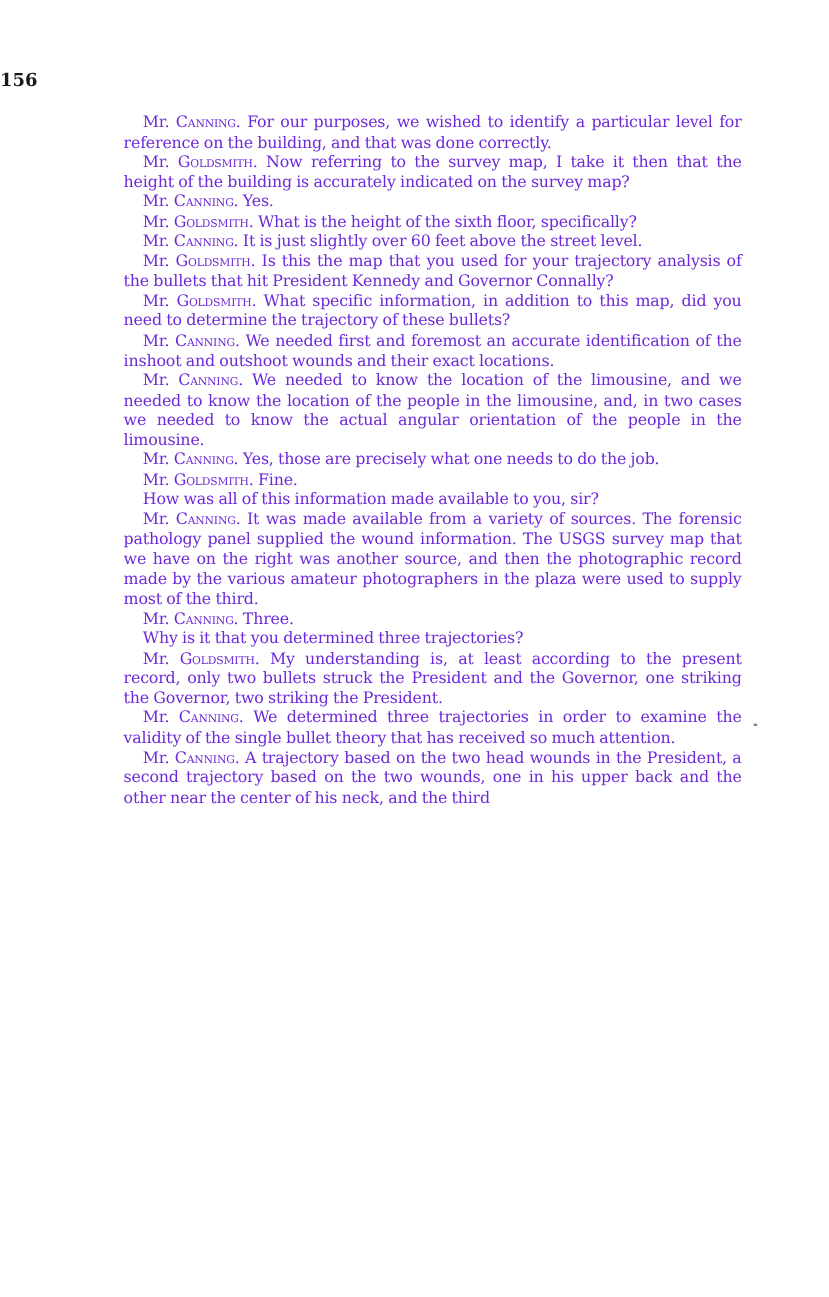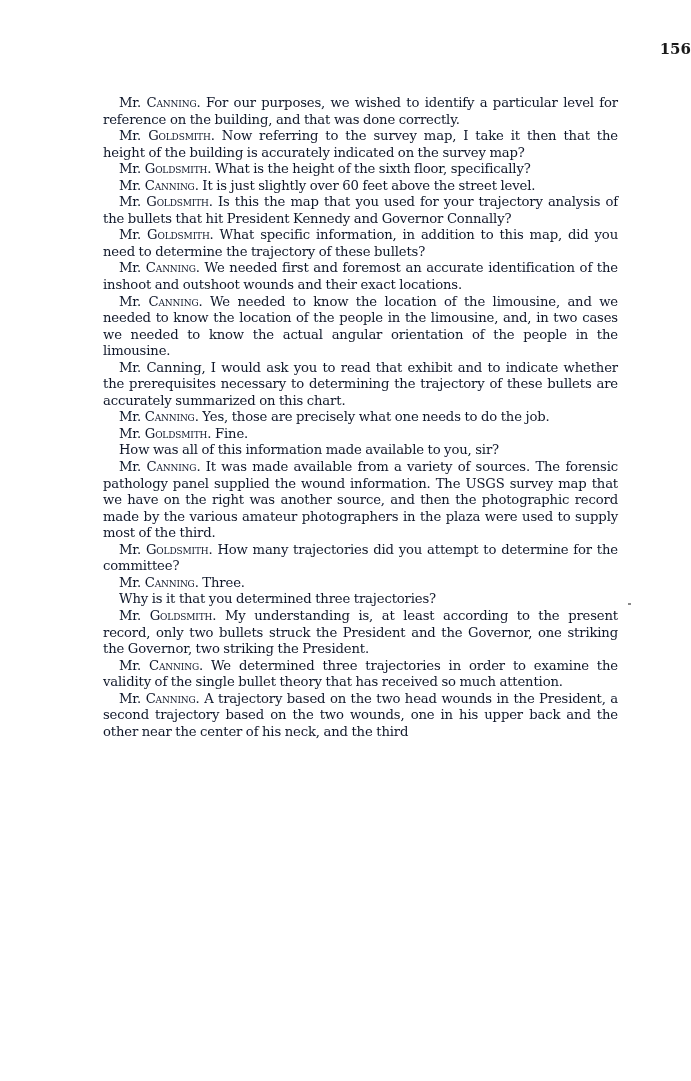--- a/index.html
+++ b/index.html
@@ -1,55 +1,54 @@
 <!DOCTYPE html>
 <html><head>
 <meta charset="utf-8">
 <style>
   html, body { margin: 0; padding: 0; background: #ffffff; }
   body { width: 691px; height: 1081px; position: relative; overflow: hidden; }
   .page-number {
-    position: absolute; top: 40px; left: 0; width: 691px;
-    text-align: right;
+    position: absolute; top: 58px; left: 0; width: 691px;
+    text-align: left;
     font-family: "DejaVu Serif", serif; font-weight: bold;
     font-size: 15px; color: #1a1a1a;
   }
   .body-text {
     position: absolute; top: 95px; left: 103px; width: 515px;
     font-family: "DejaVu Serif", serif;
-    font-size: 13.2px; line-height: 16.55px; color: #0f172a;
+    font-size: 13.2px; line-height: 16.55px; color: #6d28d9;
     text-align: justify; letter-spacing: -0.15px; word-spacing: -0.4px;
   }
   .para { margin: 0; text-indent: 16px; }
   .speaker { font-variant: small-caps; }
   .stray-mark {
     position: absolute; left: 628px; top: 603px; width: 3px; height: 2px;
     background: #888;
   }
 </style>
 </head>
 <body>
 
 <div>
   <div class="page-number">156</div>
   <div class="body-text" id="body-text">
       <p class="para"><span>Mr. </span><span class="speaker">Canning</span>. <span>For our purposes, we wished to identify a particular level for reference on the building, and that was done correctly.</span></p>
       <p class="para"><span>Mr. </span><span class="speaker">Goldsmith</span>. <span>Now referring to the survey map, I take it then that the height of the building is accurately indicated on the survey map?</span></p>
+      <p class="para"><span>Mr. </span><span class="speaker">Canning</span>. <span>Yes.</span></p>
       <p class="para"><span>Mr. </span><span class="speaker">Goldsmith</span>. <span>What is the height of the sixth floor, specifically?</span></p>
       <p class="para"><span>Mr. </span><span class="speaker">Canning</span>. <span>It is just slightly over 60 feet above the street level.</span></p>
       <p class="para"><span>Mr. </span><span class="speaker">Goldsmith</span>. <span>Is this the map that you used for your trajectory analysis of the bullets that hit President Kennedy and Governor Connally?</span></p>
       <p class="para"><span>Mr. </span><span class="speaker">Goldsmith</span>. <span>What specific information, in addition to this map, did you need to determine the trajectory of these bullets?</span></p>
       <p class="para"><span>Mr. </span><span class="speaker">Canning</span>. <span>We needed first and foremost an accurate identification of the inshoot and outshoot wounds and their exact locations.</span></p>
       <p class="para"><span>Mr. </span><span class="speaker">Canning</span>. <span>We needed to know the location of the limousine, and we needed to know the location of the people in the limousine, and, in two cases we needed to know the actual angular orientation of the people in the limousine.</span></p>
-      <p class="para"><span>Mr. Canning, I would ask you to read that exhibit and to indicate whether the prerequisites necessary to determining the trajectory of these bullets are accurately summarized on this chart.</span></p>
       <p class="para"><span>Mr. </span><span class="speaker">Canning</span>. <span>Yes, those are precisely what one needs to do the job.</span></p>
       <p class="para"><span>Mr. </span><span class="speaker">Goldsmith</span>. <span>Fine.</span></p>
       <p class="para"><span>How was all of this information made available to you, sir?</span></p>
       <p class="para"><span>Mr. </span><span class="speaker">Canning</span>. <span>It was made available from a variety of sources. The forensic pathology panel supplied the wound information. The USGS survey map that we have on the right was another source, and then the photographic record made by the various amateur photographers in the plaza were used to supply most of the third.</span></p>
-      <p class="para"><span>Mr. </span><span class="speaker">Goldsmith</span>. <span>How many trajectories did you attempt to determine for the committee?</span></p>
       <p class="para"><span>Mr. </span><span class="speaker">Canning</span>. <span>Three.</span></p>
       <p class="para"><span>Why is it that you determined three trajectories?</span></p>
       <p class="para"><span>Mr. </span><span class="speaker">Goldsmith</span>. <span>My understanding is, at least according to the present record, only two bullets struck the President and the Governor, one striking the Governor, two striking the President.</span></p>
       <p class="para"><span>Mr. </span><span class="speaker">Canning</span>. <span>We determined three trajectories in order to examine the validity of the single bullet theory that has received so much attention.</span></p>
       <p class="para"><span>Mr. </span><span class="speaker">Canning</span>. <span>A trajectory based on the two head wounds in the President, a second trajectory based on the two wounds, one in his upper back and the other near the center of his neck, and the third</span></p>
     </div>
   <div class="stray-mark"></div>
 </div>
 
 </body></html>

